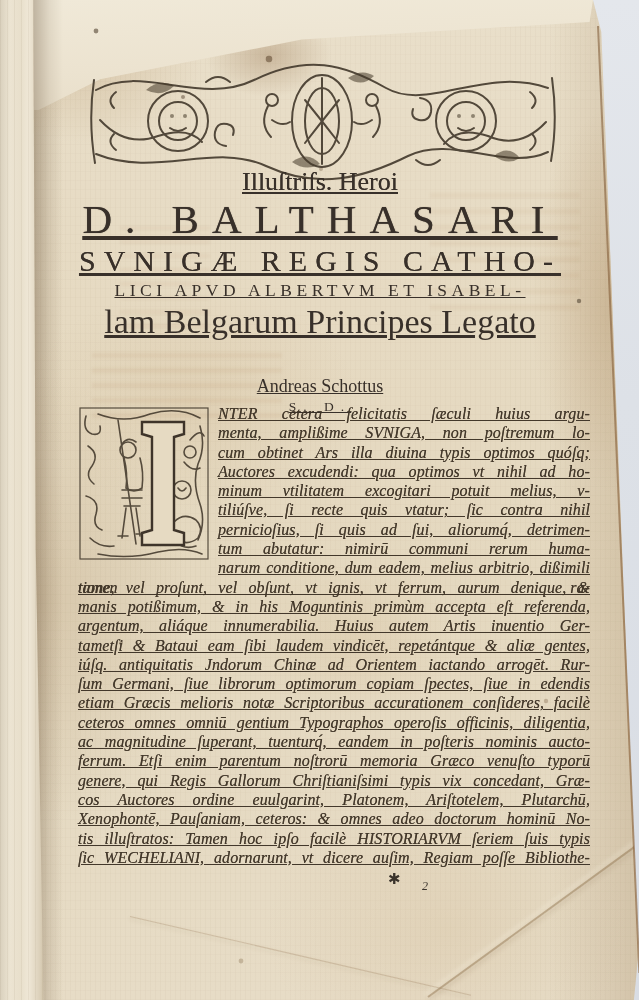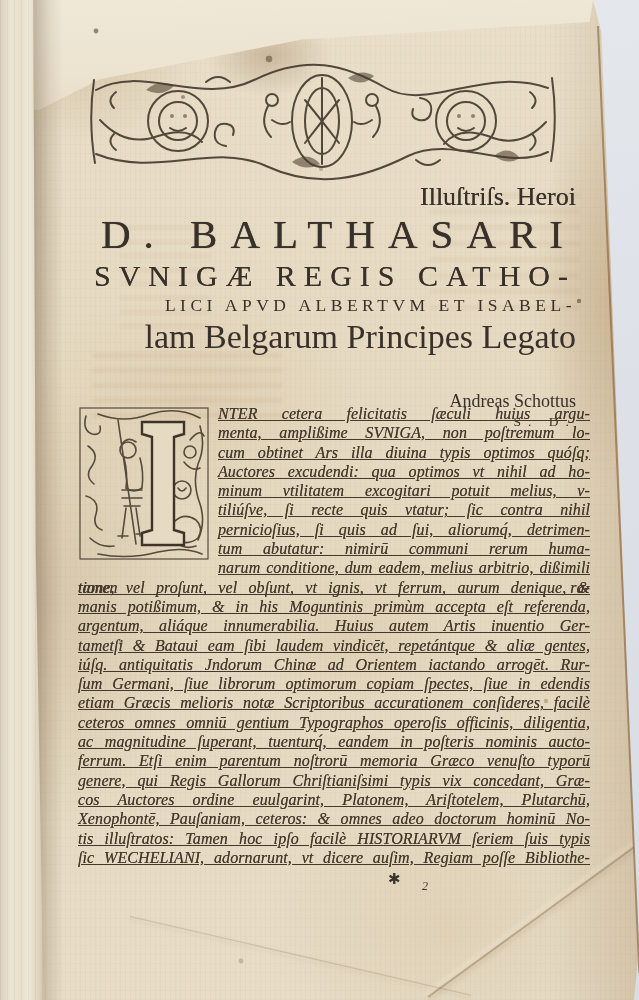--- a/index.html
+++ b/index.html
@@ -55,21 +55,21 @@
       120px 642px 0 1px rgba(70,52,34,.35),320px 168px 0 1px rgba(90,64,40,.3),
       545px 700px 0 1.2px rgba(110,80,50,.3),240px 960px 0 1.4px rgba(120,92,60,.3);}
 
   
   .headpiece{position:absolute;left:86px;top:60px;width:474px;height:122px;}
   .headpiece svg{width:100%;height:100%;}
   .dropcap{float:left;width:132px;height:155px;margin:2px 8px 0 0;position:relative;}
   .dropcap svg{position:absolute;inset:0;width:100%;height:100%;}
 
   
-  .heading{position:absolute;left:64px;top:183px;width:512px;text-align:right;color:#38302a;}
+  .heading{position:absolute;left:64px;top:168px;width:512px;text-align:center;color:#38302a;text-decoration:underline;}
   .h-intro{font-size:26px;line-height:1.08;margin-bottom:2px;text-shadow:0 0 .6px rgba(56,48,40,.85);}
   .h-name{font-size:41px;line-height:1.05;letter-spacing:13px;margin-bottom:3px;text-shadow:0 0 .7px rgba(56,48,40,.9);}
   .h-line2{font-size:30px;line-height:1.1;letter-spacing:8px;margin-bottom:4px;text-shadow:0 0 .6px rgba(56,48,40,.85);}
   .h-line3{font-size:17.5px;line-height:1.1;letter-spacing:4.5px;margin-bottom:3px;}
   .h-line4{font-size:34px;line-height:1.1;margin-bottom:9px;}
   .h-author{font-size:18px;line-height:1.1;margin-bottom:2px;margin-top:36px;}
   .h-sal{font-size:13.5px;letter-spacing:7px;}
 
   
   .body-block{position:absolute;left:78px;top:404px;width:512px;color:#43382b;text-decoration:underline;}

